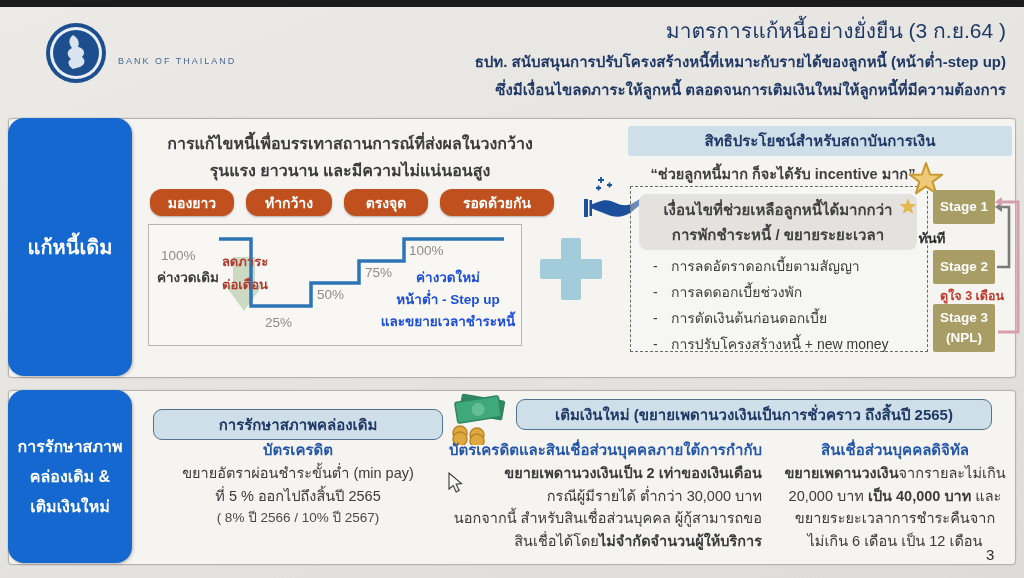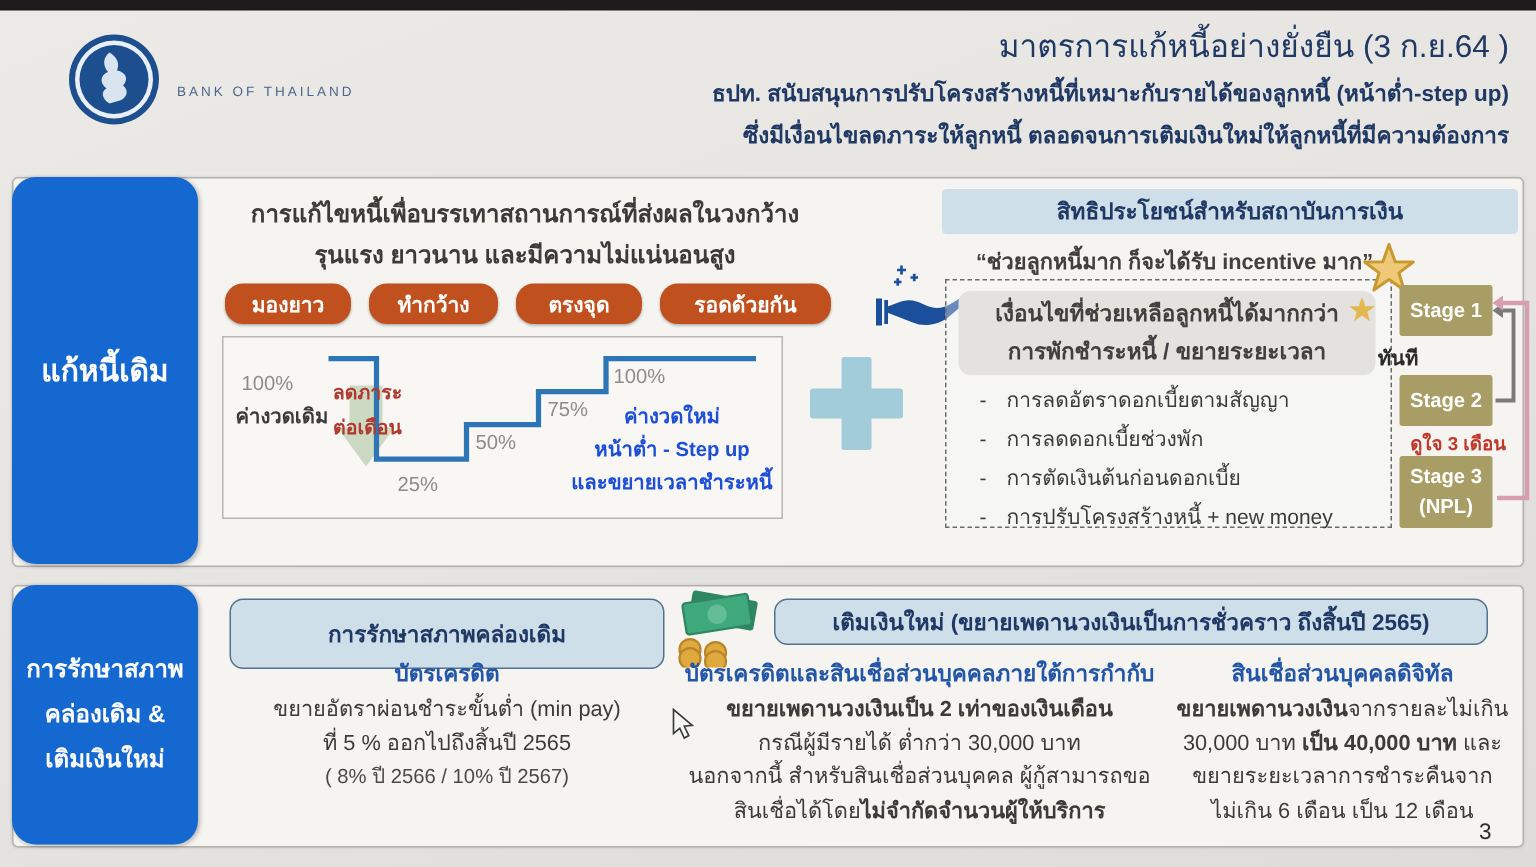--- a/index.html
+++ b/index.html
@@ -171,21 +171,21 @@
     <polygon points="6,12 6,22 -1,17" fill="#d79fad" transform="translate(1,0)"></polygon>
   </svg>
 
   <div class="abs panel" style="left:8px;top:390px;width:1008px;height:175px;"></div>
   <div class="abs bluetab" style="left:8px;top:390px;width:124px;height:173px;font-size:16px;line-height:30px;">
     <span>การรักษาสภาพ</span>
     <span>คล่องเดิม &amp;</span>
     <span>เติมเงินใหม่</span>
   </div>
 
-  <div class="abs subhdr" style="left:153px;top:399px;width:290px;height:47px;">การรักษาสภาพคล่องเดิม</div>
+  <div class="abs subhdr" style="left:153px;top:409px;width:290px;height:31px;">การรักษาสภาพคล่องเดิม</div>
 
   <svg class="abs" style="left:446px;top:391px;" width="66" height="54" viewBox="0 0 66 54">
     <g transform="rotate(10 36 16)">
       <rect x="14" y="6" width="44" height="20" rx="2" fill="#2e8662"></rect>
     </g>
     <g transform="rotate(-9 32 18)">
       <rect x="10" y="8" width="44" height="21" rx="2" fill="#3fa97c" stroke="#2e8662" stroke-width="1.5"></rect>
       <circle cx="32" cy="18.5" r="6.5" fill="#63bd96"></circle>
     </g>
     <circle cx="14" cy="42" r="7" fill="#e0a93e" stroke="#b8862a" stroke-width="1.5"></circle>
@@ -196,37 +196,37 @@
 
   <div class="abs subhdr" style="left:516px;top:399px;width:476px;height:31px;">เติมเงินใหม่ (ขยายเพดานวงเงินเป็นการชั่วคราว ถึงสิ้นปี 2565)</div>
 
   <div class="abs col" style="left:148px;top:438px;width:300px;">
     <div class="coltitle">บัตรเครดิต</div>
     <div>ขยายอัตราผ่อนชำระขั้นต่ำ (min pay)</div>
     <div>ที่ 5 % ออกไปถึงสิ้นปี 2565</div>
     <div class="small-note">( 8% ปี 2566 / 10% ปี 2567)</div>
   </div>
 
-  <div class="abs col" style="left:452px;top:438px;width:322px;">
+  <div class="abs col" style="left:440px;top:438px;width:322px;text-align:right;">
     <div class="coltitle">บัตรเครดิตและสินเชื่อส่วนบุคคลภายใต้การกำกับ</div>
     <div class="bld">ขยายเพดานวงเงินเป็น 2 เท่าของเงินเดือน</div>
     <div>กรณีผู้มีรายได้ ต่ำกว่า 30,000 บาท</div>
     <div>นอกจากนี้ สำหรับสินเชื่อส่วนบุคคล ผู้กู้สามารถขอ</div>
     <div>
       <span>สินเชื่อได้โดย</span><span class="bld">ไม่จำกัดจำนวนผู้ให้บริการ</span>
     </div>
   </div>
 
   <div class="abs col" style="left:782px;top:438px;width:226px;">
     <div class="coltitle">สินเชื่อส่วนบุคคลดิจิทัล</div>
     <div>
       <span class="bld">ขยายเพดานวงเงิน</span><span>จากรายละไม่เกิน</span>
     </div>
     <div>
-      <span>30,000 บาท </span><span class="bld">เป็น 40,000 บาท</span><span> และ</span>
+      <span>20,000 บาท </span><span class="bld">เป็น 40,000 บาท</span><span> และ</span>
     </div>
     <div>ขยายระยะเวลาการชำระคืนจาก</div>
     <div>ไม่เกิน 6 เดือน เป็น 12 เดือน</div>
   </div>
 
   <svg class="abs" style="left:448px;top:472px;" width="16" height="22" viewBox="0 0 16 22">
     <path d="M1,1 L1,17 L5.2,13.6 L8.2,20 L11.2,18.4 L8.2,12.2 L13.5,11.6 Z" fill="#f7f7f5" stroke="#3a3a3a" stroke-width="1.1"></path>
   </svg>
 
   <div class="abs pagenum" style="left:986px;top:546px;">3</div>

